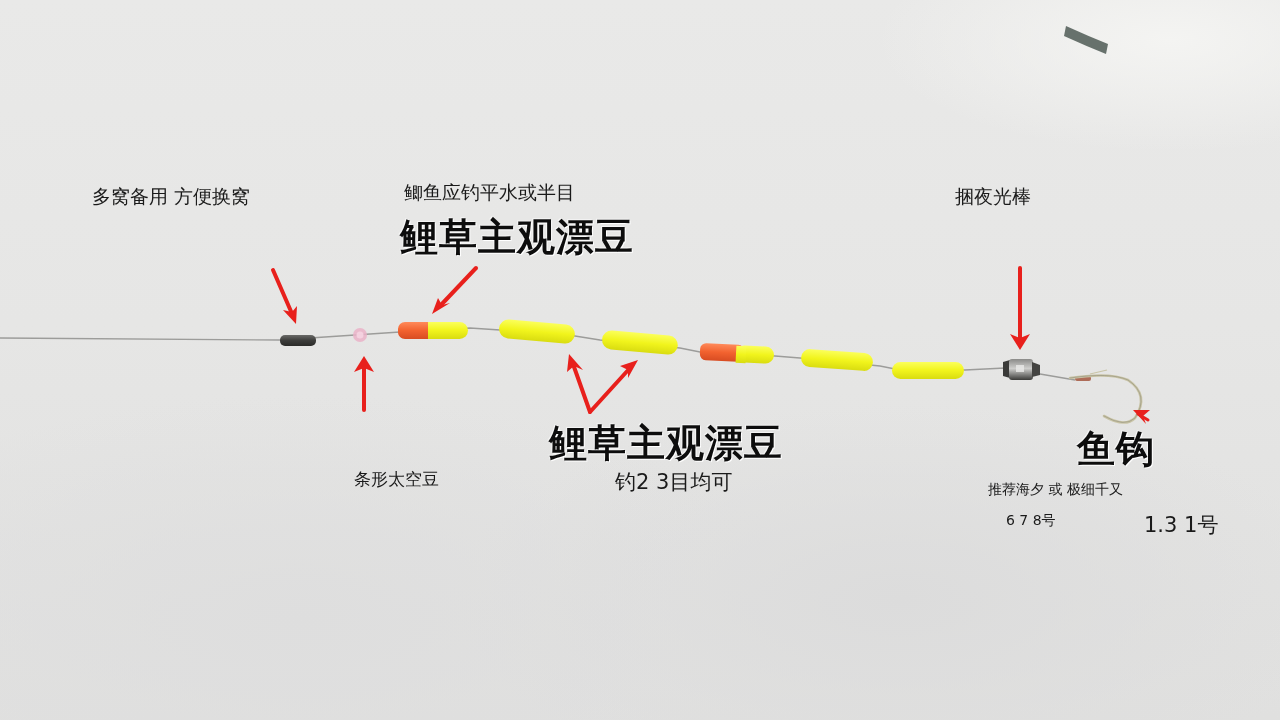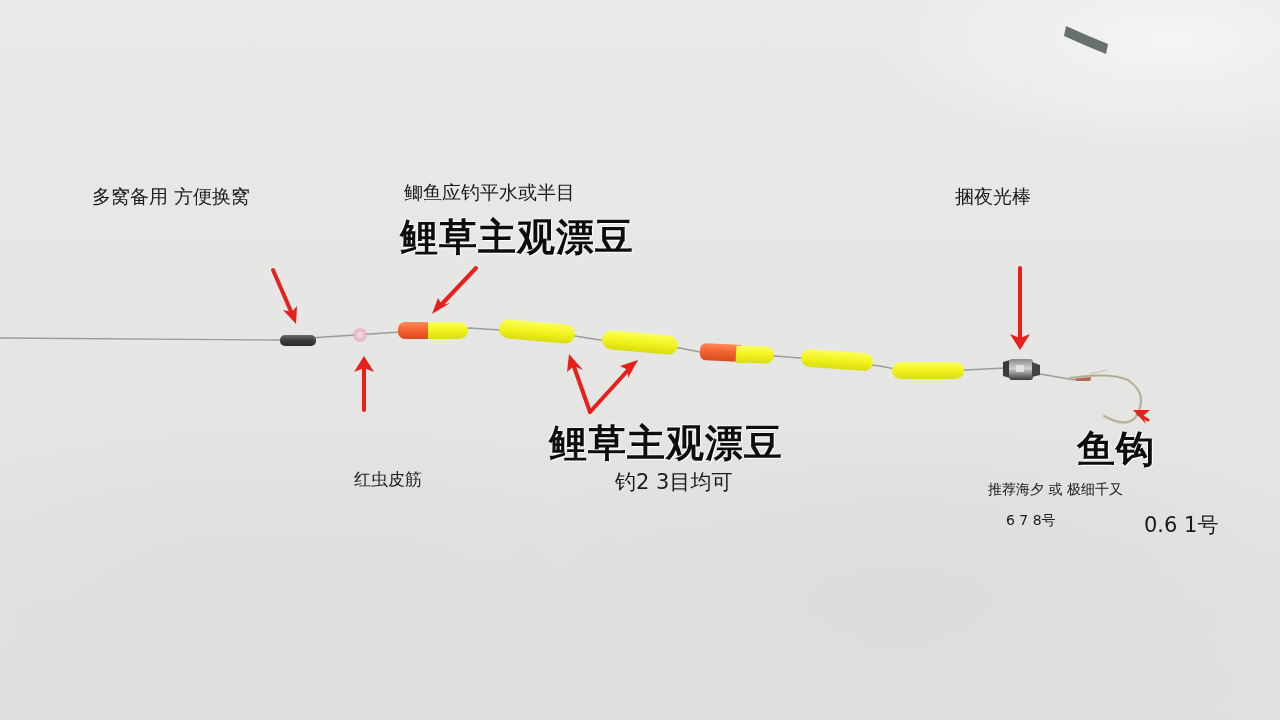--- a/index.html
+++ b/index.html
@@ -178,23 +178,23 @@
     </g>
   </svg>
 
   <div class="label small" style="left:92px; top:187px;">多窝备用  方便换窝</div>
 
   <div class="label small" style="left:404px; top:183px;">鲫鱼应钓平水或半目</div>
   <div class="label big" style="left:400px; top:218px;">鲤草主观漂豆</div>
 
   <div class="label small" style="left:955px; top:187px;">捆夜光棒</div>
 
-  <div class="label tiny" style="left:354px; top:471px;">红虫皮筋</div>
+  <div class="label tiny" style="left:354px; top:471px;">条形太空豆</div>
 
   <div class="label big" style="left:528px; top:424px;margin-left:21px;">鲤草主观漂豆</div>
   <div class="label small" style="left:615px; top:472px; font-size:21px;">钓2  3目均可</div>
 
   <div class="label big" style="left:1077px; top:430px;">鱼钩</div>
   <div class="label small" style="left:988px; top:482px; font-size:14px;">推荐海夕 或 极细千又</div>
   <div class="label small" style="left:1006px; top:513px; font-size:14px;">6 7 8号</div>
-  <div class="label small" style="left:1144px; top:515px; font-size:21px;">0.6  1号</div>
+  <div class="label small" style="left:1144px; top:515px; font-size:21px;">1.3  1号</div>
 
 </div>
 
 </body></html>

